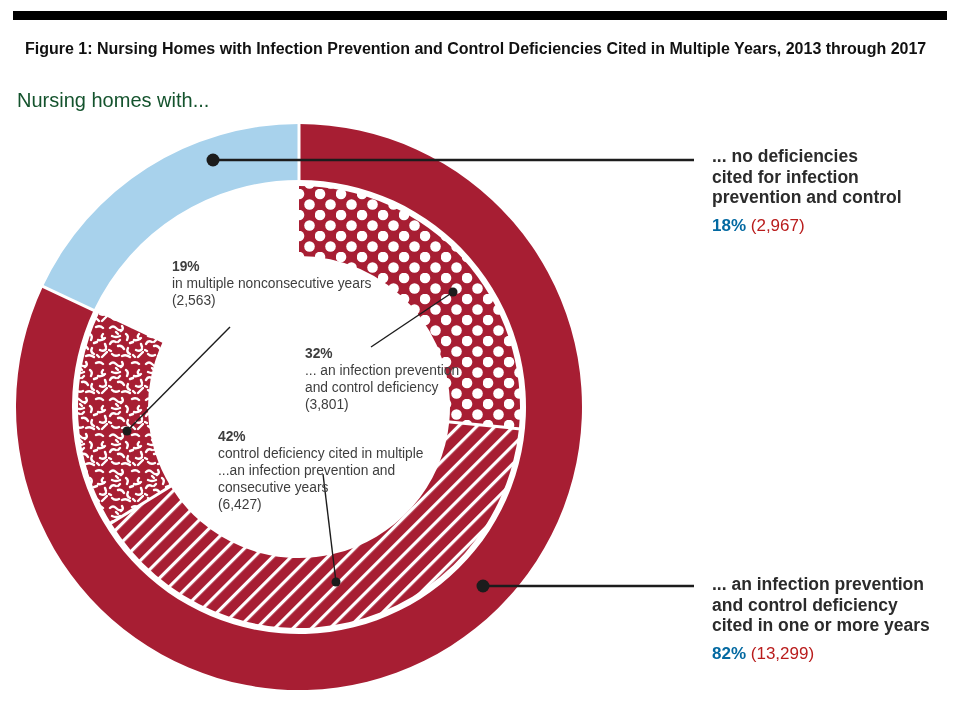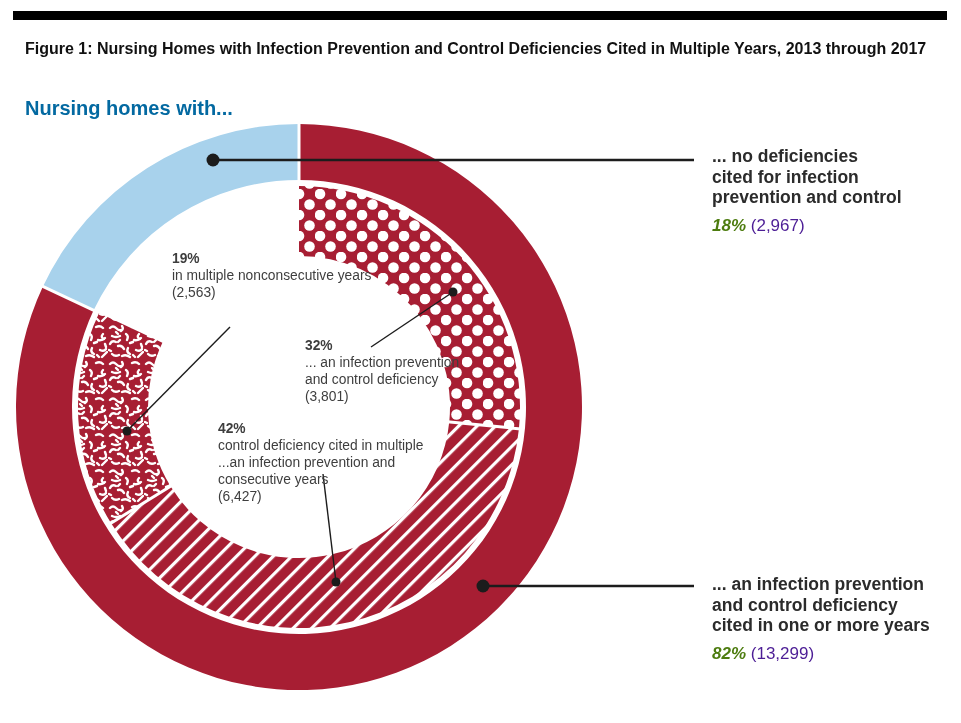--- a/index.html
+++ b/index.html
@@ -1,32 +1,32 @@
 <!DOCTYPE html>
 <html><head>
 <meta charset="utf-8">
 <style>
   html,body{margin:0;padding:0;background:#fff;}
   .page{position:relative;width:961px;height:723px;background:#ffffff;overflow:hidden;
         font-family:"Liberation Sans",sans-serif;}
   .top-bar{position:absolute;left:13px;top:11px;width:934px;height:9px;background:#000;}
   .fig-title{position:absolute;left:13px;top:26px;width:935px;margin:12px;
              font-size:16px;font-weight:bold;line-height:21px;color:#111;}
-  .chart-heading{position:absolute;left:13px;top:85px;margin:12px;
-                 font-size:20px;font-weight:bold;color:#0369a1;}
+  .chart-heading{position:absolute;left:13px;top:85px;margin:4px;
+                 font-size:20px;font-weight:normal;color:#14532d;}
   .chart-svg{position:absolute;left:0;top:0;}
   .callout{position:absolute;width:260px;color:#2b2b2b;}
   .callout-top{left:712px;top:146px;}
   .callout-bottom{left:712px;top:574px;}
   .callout .c-line{font-size:17.5px;font-weight:bold;line-height:20.5px;}
   .callout .c-stat{margin-top:8px;font-size:17px;}
-  .callout .c-pct{font-weight:bold;color:#4d7c0f;font-style:italic;}
-  .callout .c-cnt{font-weight:normal;color:#4c1d95;text-align:center;}
+  .callout .c-pct{font-weight:bold;color:#0369a1;}
+  .callout .c-cnt{font-weight:normal;color:#b91c1c;text-align:center;}
   .slice-label{position:absolute;color:#3e3e3e;font-size:13.8px;line-height:17px;}
-  .slice-label .l-pct{font-weight:bold;}
+  .slice-label .l-pct{font-weight:bold;margin-top:8px;}
   .label-nonconsecutive{left:172px;top:250px;width:230px;}
   .label-one-year{left:305px;top:337px;width:200px;}
   .label-consecutive{left:218px;top:420px;width:240px;}
   .source-note{position:absolute;left:10px;top:698px;font-size:12px;color:#3d3d3d;}
 </style>
 </head>
 <body>
 
 <div class="page">
 

